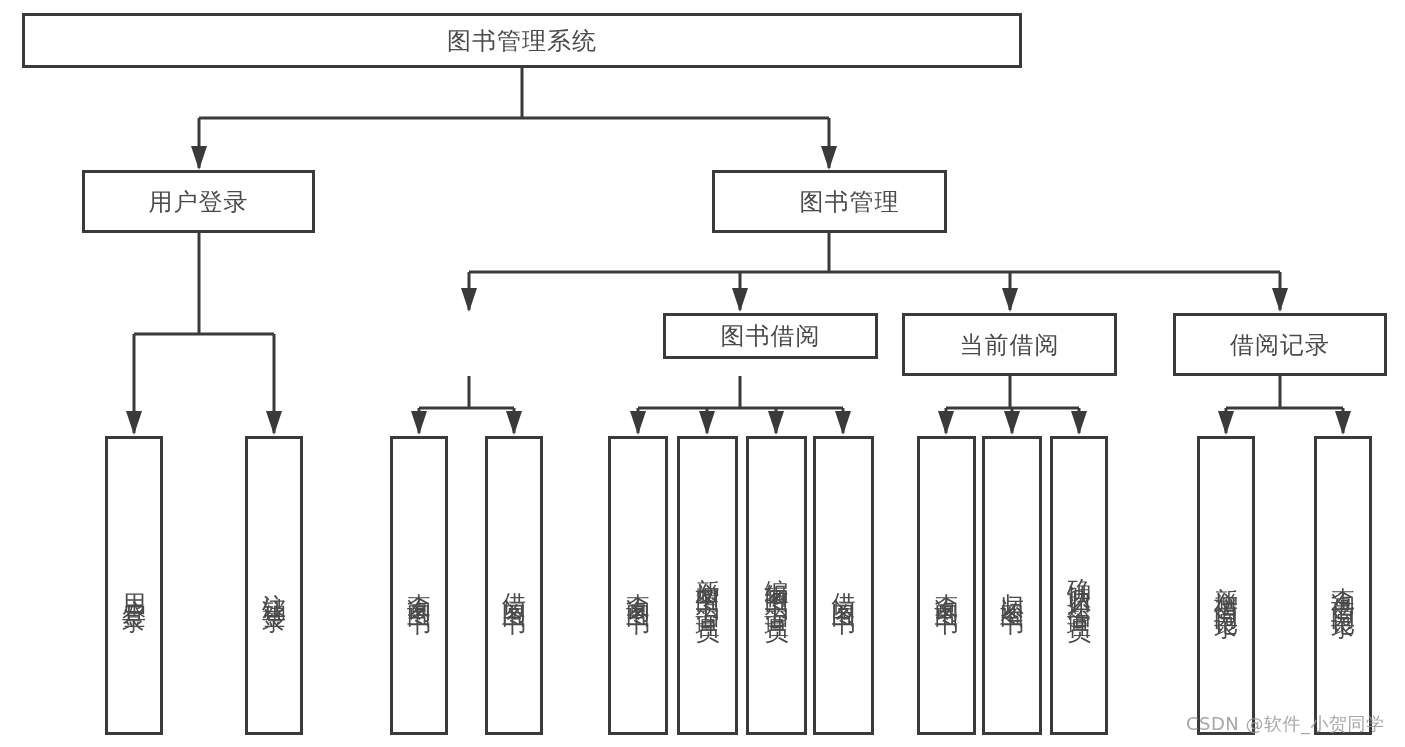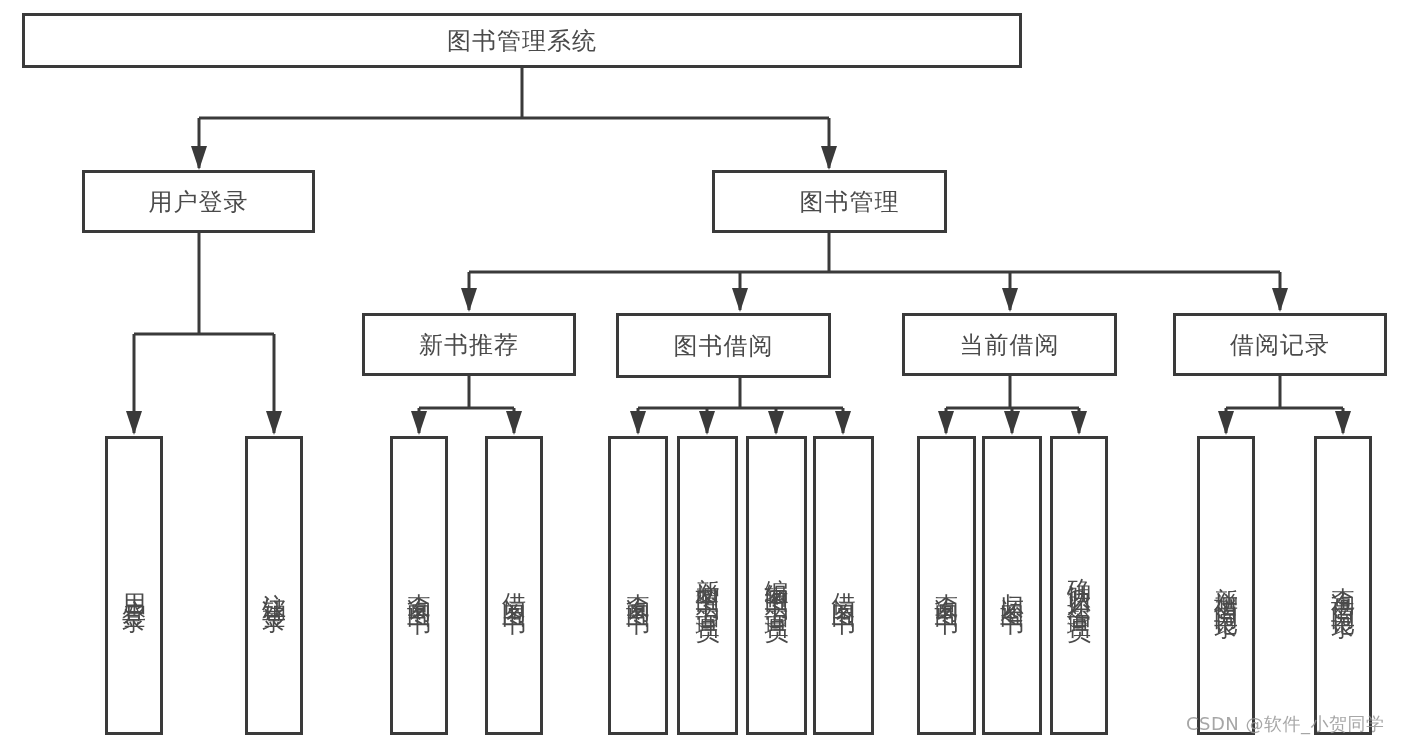--- a/index.html
+++ b/index.html
@@ -114,24 +114,21 @@
     <span class="htext">图书管理系统</span>
   </div>
 
   <div class="node" style="left:82px; top:170px; width:233px; height:63px;">
     <span class="htext">用户登录</span>
   </div>
   <div class="node" style="left:712px; top:170px; width:235px; height:63px;padding-left:40px;">
     <span class="htext">图书管理</span>
   </div>
 
-  <div class="node" style="left:362px; top:313px; width:214px; height:63px;">
-    <span class="htext">新书推荐</span>
-  </div>
-  <div class="node" style="left:616px; top:313px; width:215px; height:65px;">
+  <div class="node" style="left:663px; top:313px; width:215px; height:46px;">
     <span class="htext">图书借阅</span>
   </div>
   <div class="node" style="left:1173px; top:313px; width:214px; height:63px;">
     <span class="htext">借阅记录</span>
   </div>
   <div class="node" style="left:902px; top:313px; width:215px; height:63px;">
     <span class="htext">当前借阅</span>
   </div>
 
   <div class="node" style="left:105px; top:436px; width:58px; height:299px;">

